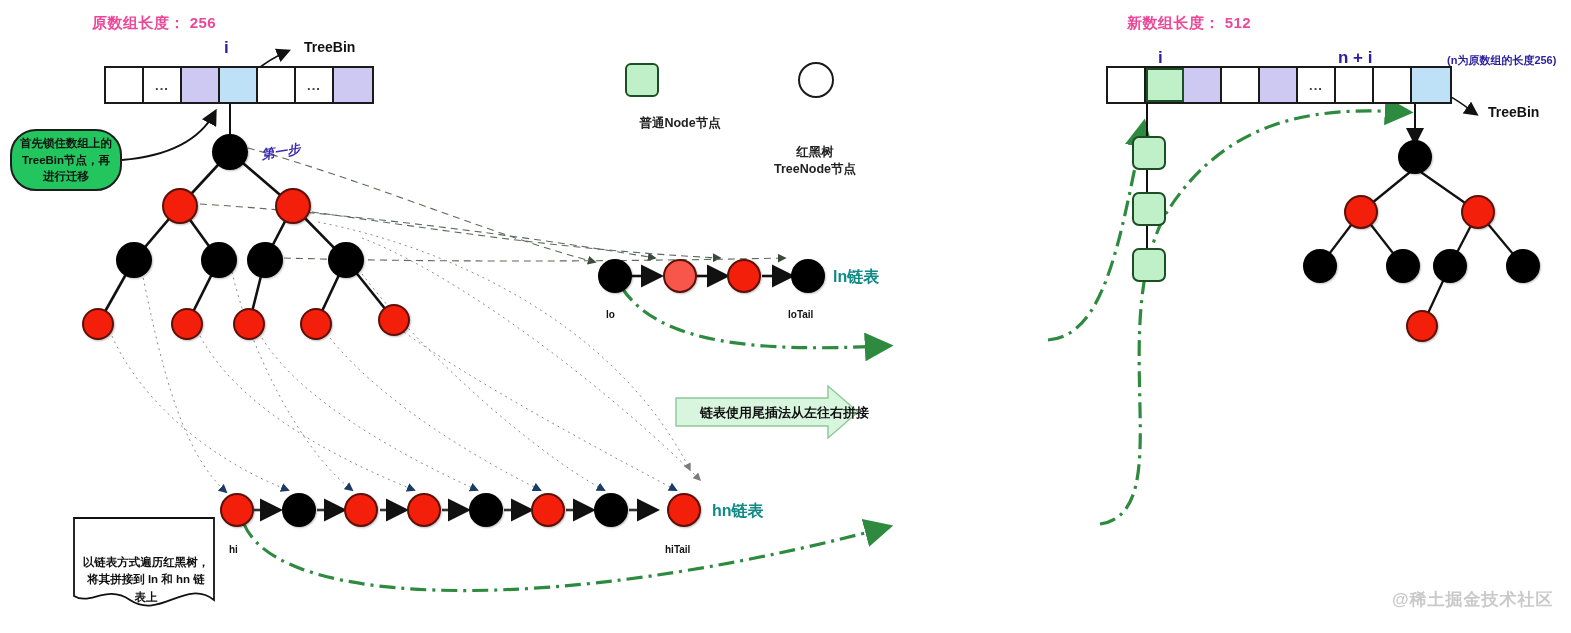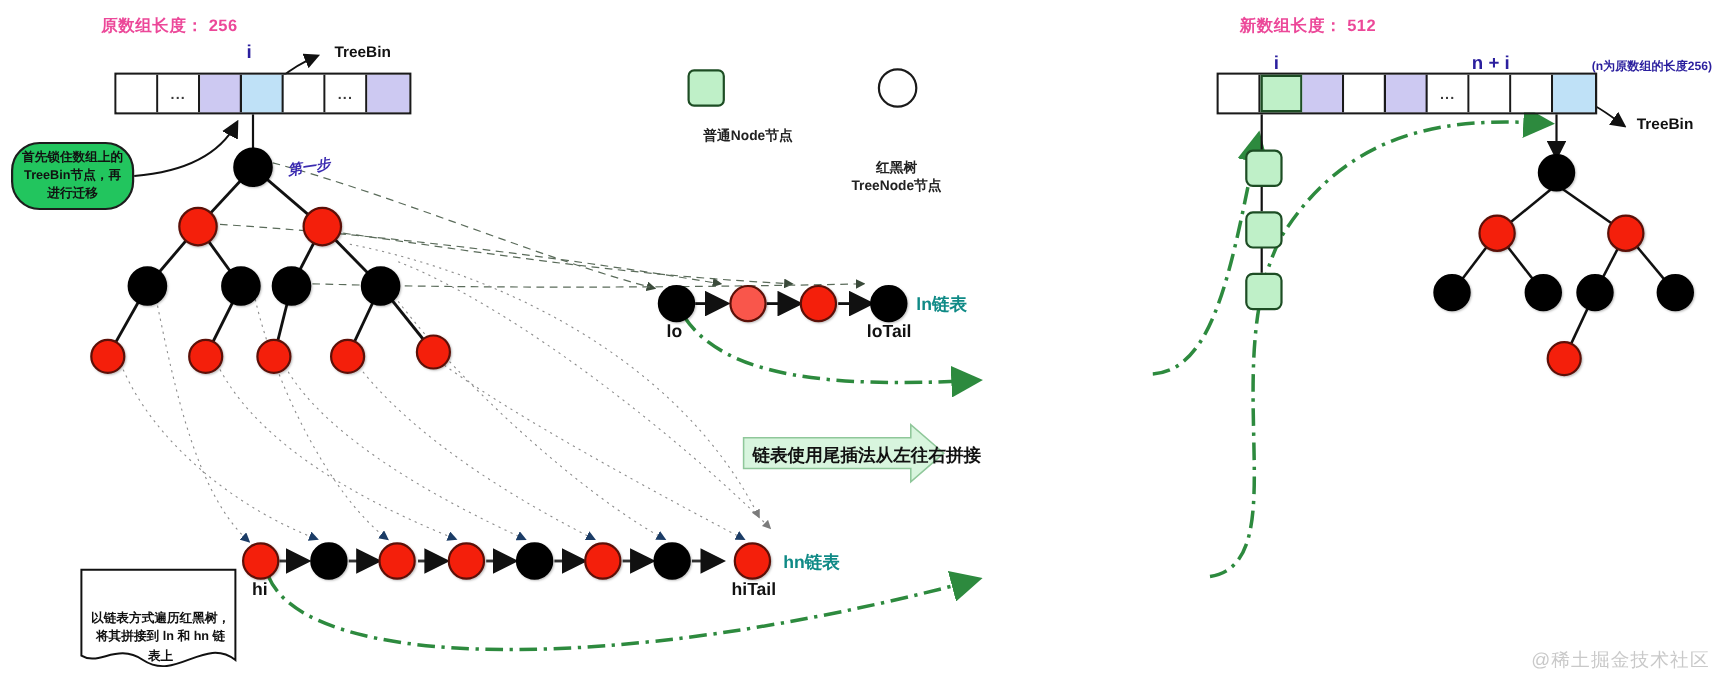--- a/index.html
+++ b/index.html
@@ -1,32 +1,32 @@
 <!DOCTYPE html>
 <html><head>
 <meta charset="utf-8">
 <title>ConcurrentHashMap TreeBin Transfer Diagram</title>
 <style>
   html,body{margin:0;padding:0;background:#fff;}
   body{width:1571px;height:633px;position:relative;overflow:hidden;
        font-family:"Liberation Sans","DejaVu Sans",sans-serif;}
   .canvas{position:absolute;left:0;top:0;width:1571px;height:633px;}
   svg.layer{position:absolute;left:0;top:0;width:1571px;height:633px;overflow:visible;}
-  .txt{position:absolute;white-space:nowrap;}
+  .txt{position:absolute;white-space:nowrap;font-weight:bold;}
 
   .hdr{font-size:15px;font-weight:bold;color:#ec4899;letter-spacing:.5px;}
   .idx-lbl{font-size:17px;font-weight:bold;color:#2b1f9e;}
   .idx-note{font-size:11px;font-weight:bold;color:#2b1f9e;}
   .treebin-lbl{font-size:14px;font-weight:bold;color:#111;}
   .step-lbl{font-size:13px;font-weight:bold;color:#3b2bb0;font-style:italic;
             transform:rotate(-9deg);transform-origin:left bottom;}
   .chain-lbl{font-size:16px;font-weight:bold;color:#0f8a86;}
-  .node-lbl{font-size:16px;font-weight:bold;color:#111;}
+  .node-lbl{font-size:10px;font-weight:bold;color:#111;margin-top:16px;}
   .legend-lbl{font-size:12.5px;font-weight:bold;color:#222;text-align:center;}
-  .banner-lbl{font-size:16px;font-weight:bold;color:#111;}
+  .banner-lbl{font-size:13px;font-weight:bold;color:#111;margin-left:16px;}
   .watermark{font-size:17px;color:#c9c9c9;letter-spacing:1px;}
 
   
   .arr{position:absolute;display:flex;border:2px solid #1a1a1a;box-sizing:content-box;}
   .cell{width:38px;height:34px;border-right:2px solid #1a1a1a;box-sizing:border-box;
         display:flex;align-items:center;justify-content:center;
         font-size:13px;color:#3a3a3a;font-weight:bold;letter-spacing:1px;}
   .cell:last-child{border-right:none;}
   .c-white{background:#ffffff;}
   .c-purple{background:#cdc9f2;}

